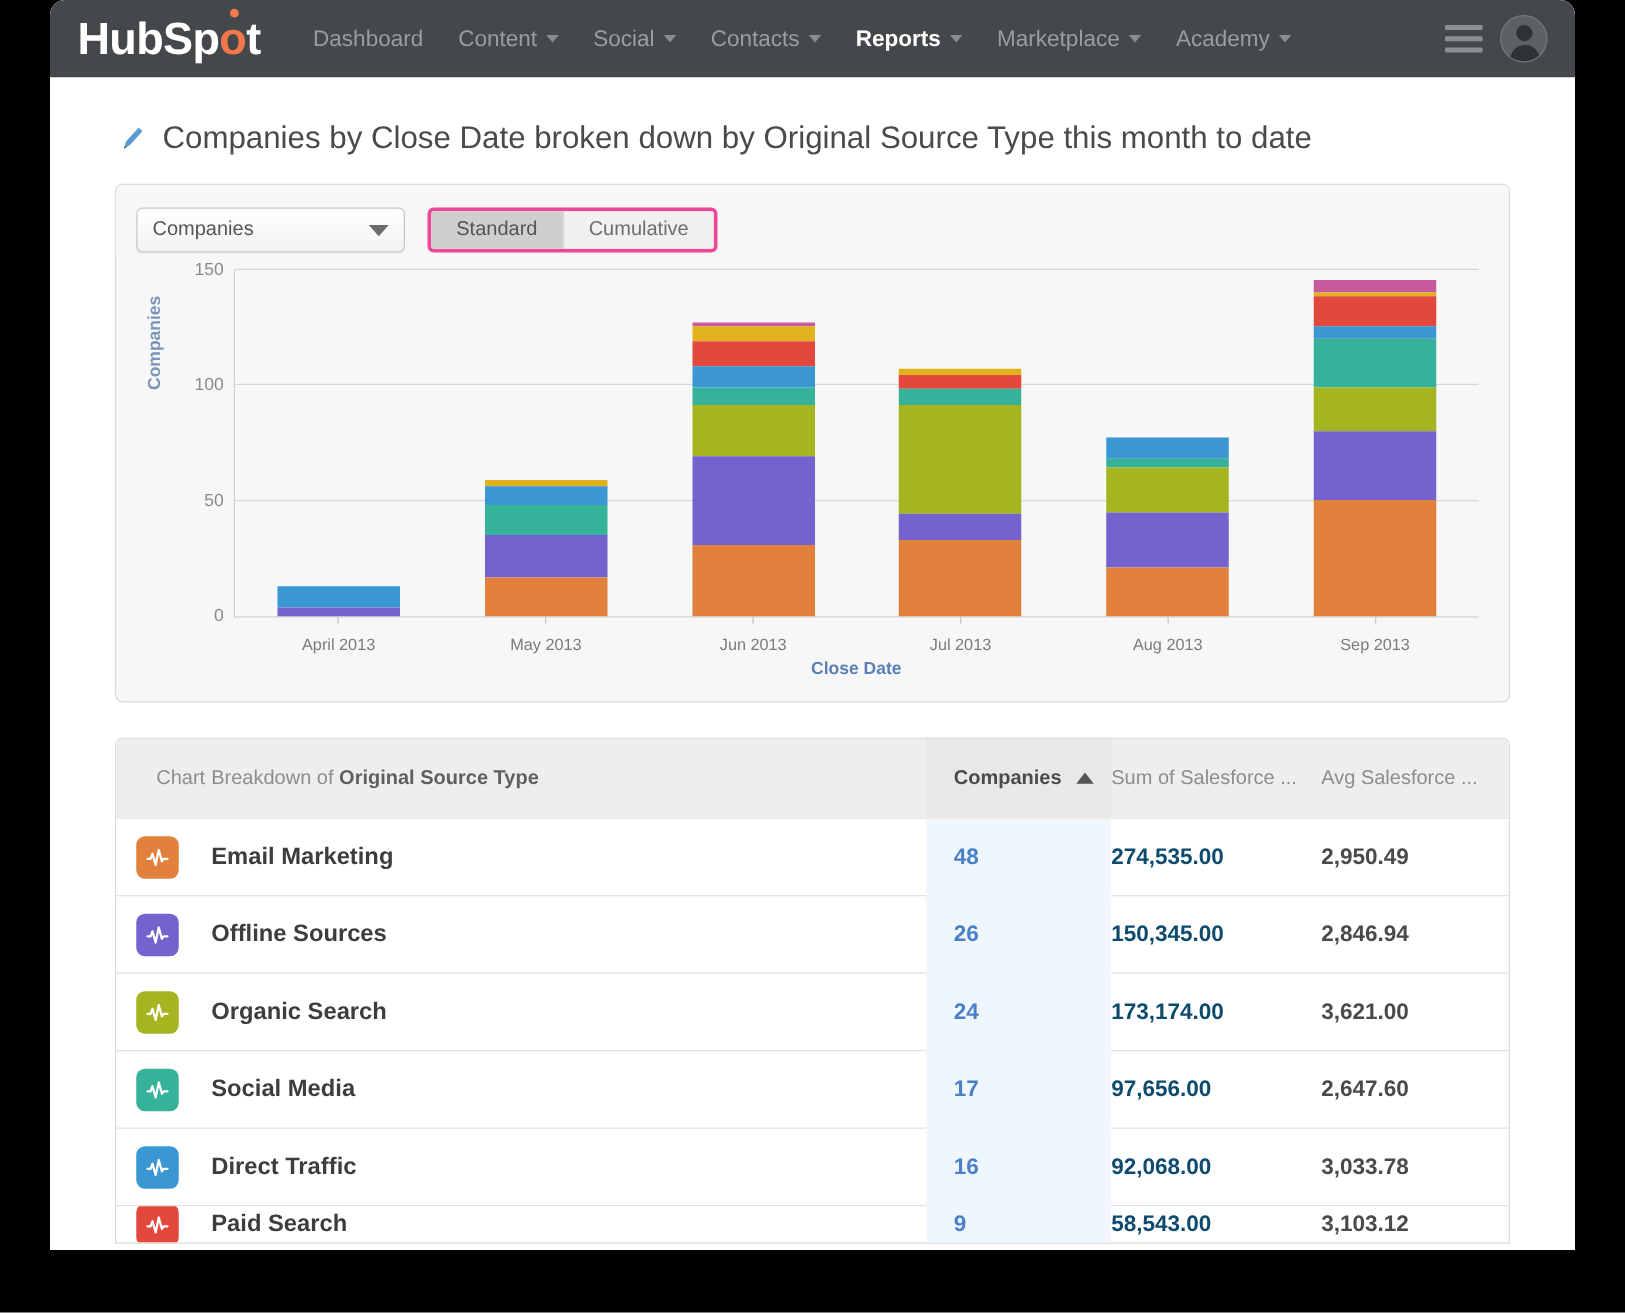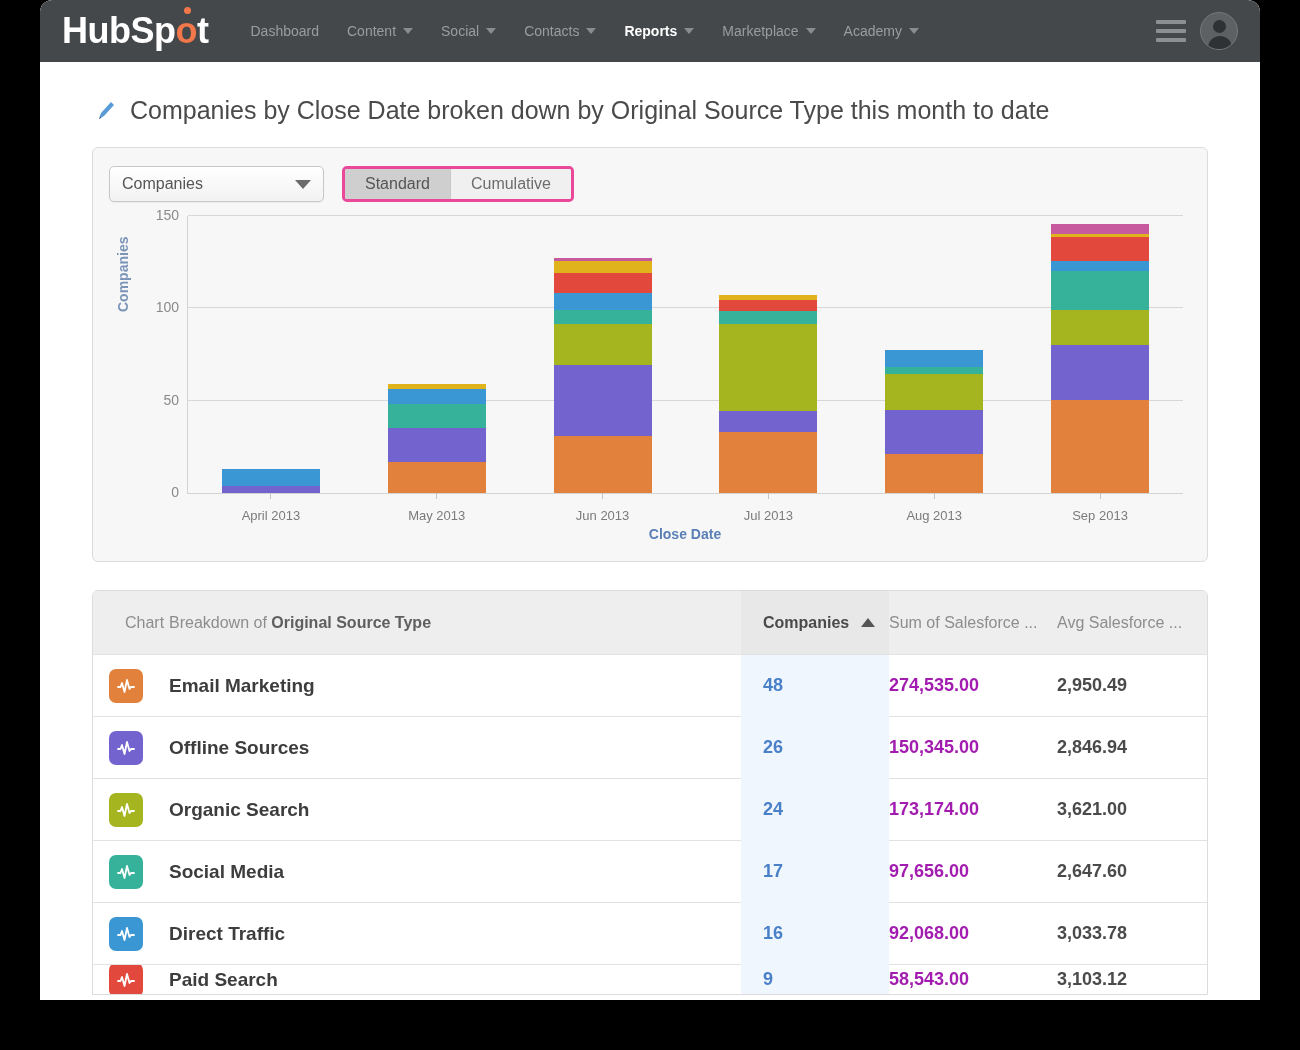--- a/index.html
+++ b/index.html
@@ -51,21 +51,21 @@
     border-radius: 50%;
     background: #f2784b;
     top: -3px; left: 9px;
   }
   .navitem {
     display: flex;
     align-items: center;
     gap: 7px;
     padding: 0 14px;
     height: 62px;
-    font-size: 14px;
+    font-size: 18px;
     color: #9a9d9f;
     cursor: pointer;
     white-space: nowrap;
   }
   .navitem.active { color: #ffffff; font-weight: bold; }
   .caret {
     width: 0; height: 0;
     border-left: 5px solid transparent;
     border-right: 5px solid transparent;
     border-top: 6px solid #8a8d8f;
@@ -242,21 +242,21 @@
     width: 34px; height: 34px; border-radius: 7px;
     display: flex; align-items: center; justify-content: center;
   }
   .icon-sq svg { display: block; }
   .rowname { font-weight: bold; font-size: 19px; color: #3d3d3d; }
   .cellnum {
     width: 148px; height: 62px; display: flex; align-items: center;
     padding-left: 22px;
     background: #eff6fd; color: #4a80c8; font-weight: bold; font-size: 18px;
   }
-  .cellsum { width: 168px; font-weight: bold; color: #a21caf; }
+  .cellsum { width: 168px; font-weight: bold; color: #0c4a6e; }
   .cellavg { width: 150px; font-weight: bold; color: #4a4a4a; }
   .clipped { height: 30px; overflow: hidden; }
   .clipped .cellnum, .clipped .icon-sq { height: 34px; }
 </style>
 </head>
 <body>
 
 <div id="window">
 
   <div id="topnav">

